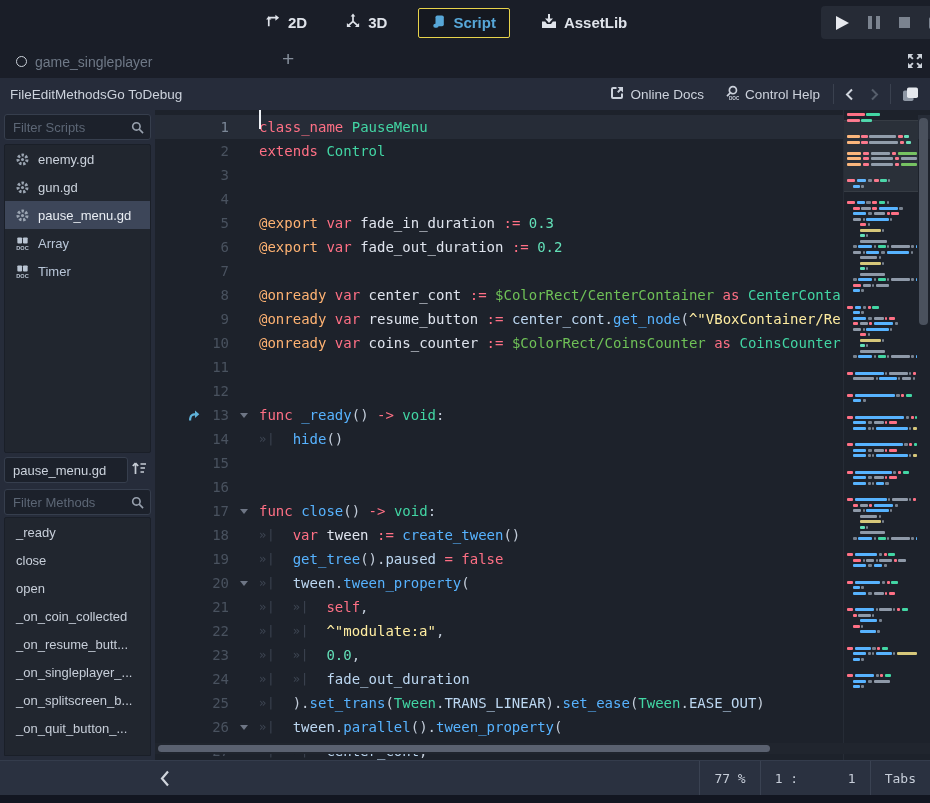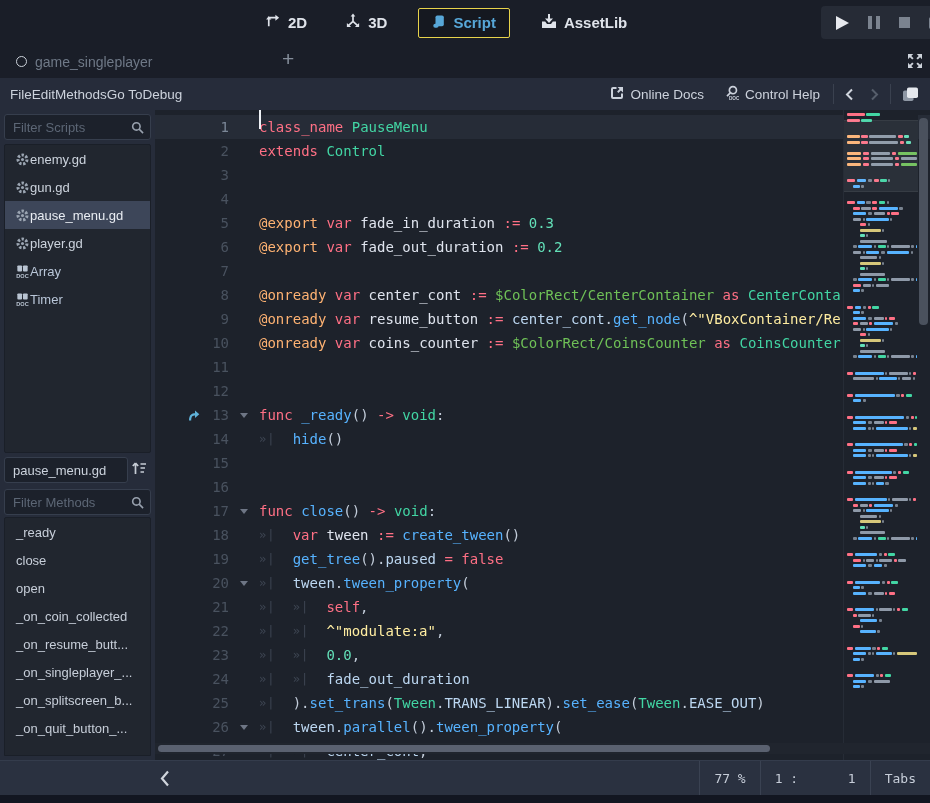--- a/index.html
+++ b/index.html
@@ -37,21 +37,21 @@
   .mb-sep { width:1px; height:20px; background:#3a414f; }
   .nav-arrow { padding:2px 5px; display:flex; }
 
   
   .sidebar { position:absolute; left:0; top:110px; width:155px; height:650px; background:#262c3a; }
   .filter-box { position:absolute; left:4px; width:147px; height:26px; background:#1c212b; border:1px solid #363e4d; border-radius:3px; display:flex; align-items:center; }
   .filter-box input { flex:1; min-width:0; background:transparent; border:none; outline:none; color:#aeb7c4; font-size:13px; font-family:"Liberation Sans",sans-serif; padding:0 4px 0 8px; }
   .filter-box input::placeholder { color:#5c6675; }
   .filter-box .mag { margin-right:6px; display:flex; }
   .panel { position:absolute; left:4px; width:147px; background:#21262f; border:1px solid #1a1f28; border-radius:2px; overflow:hidden; }
-  .s-row, .m-row { height:28px; display:flex; align-items:center; padding-left:9px; font-size:13px; color:#ccd3dd; white-space:nowrap; }
+  .s-row, .m-row { height:28px; display:flex; align-items:center; gap:8px; padding-left:9px; font-size:13px; color:#ccd3dd; white-space:nowrap; }
   .s-row.sel { background:#3d4659; color:#e9edf3; }
   .s-row.docish { color:#b9c6d8; }
   .s-row .ic { display:flex; width:16px; justify-content:center; }
   .m-row { color:#c7ced9; padding-left:11px; }
   .name-field { position:absolute; left:4px; top:347px; width:124px; height:26px; background:#1c212b; border:1px solid #363e4d; border-radius:3px; color:#ccd3dd; font-size:13px; display:flex; align-items:center; padding-left:8px; white-space:nowrap; overflow:hidden; }
   .sort-btn { position:absolute; left:131px; top:351px; display:flex; }
 
   
   .editor { position:absolute; left:155px; top:110px; width:775px; height:650px; background:#1d222b; overflow:hidden; }
   .cline { position:absolute; left:0; width:775px; height:24px; display:flex; align-items:center; font-family:"DejaVu Sans Mono", monospace; font-size:14px; white-space:pre; }
@@ -211,29 +211,20 @@
         <span>gun.gd</span>
       </div>
       <div class="s-row sel">
         <span class="ic">
           <svg width="15" height="15" viewBox="0 0 16 16">
             <circle cx="8" cy="8" r="4.8" fill="none" stroke="#9ba5b2" stroke-width="3.2" stroke-dasharray="2.5 1.7"></circle>
             <circle cx="8" cy="8" r="1.6" fill="#9ba5b2"></circle>
           </svg>
         </span>
         <span>pause_menu.gd</span>
-      </div>
-      <div class="s-row">
-        <span class="ic">
-          <svg width="15" height="15" viewBox="0 0 16 16">
-            <circle cx="8" cy="8" r="4.8" fill="none" stroke="#9ba5b2" stroke-width="3.2" stroke-dasharray="2.5 1.7"></circle>
-            <circle cx="8" cy="8" r="1.6" fill="#9ba5b2"></circle>
-          </svg>
-        </span>
-        <span>player.gd</span>
       </div>
       <div class="s-row docish">
         <span class="ic">
           <svg width="15" height="15" viewBox="0 0 16 16" fill="#b9c4d2">
             <rect x="2.5" y="1.5" width="5" height="6.5" rx="1"></rect>
             <rect x="8.5" y="1.5" width="5" height="6.5" rx="1"></rect>
             <text x="8" y="15" font-size="6" font-weight="bold" text-anchor="middle" font-family="sans-serif">DOC</text>
           </svg>
         </span>
         <span>Array</span>

